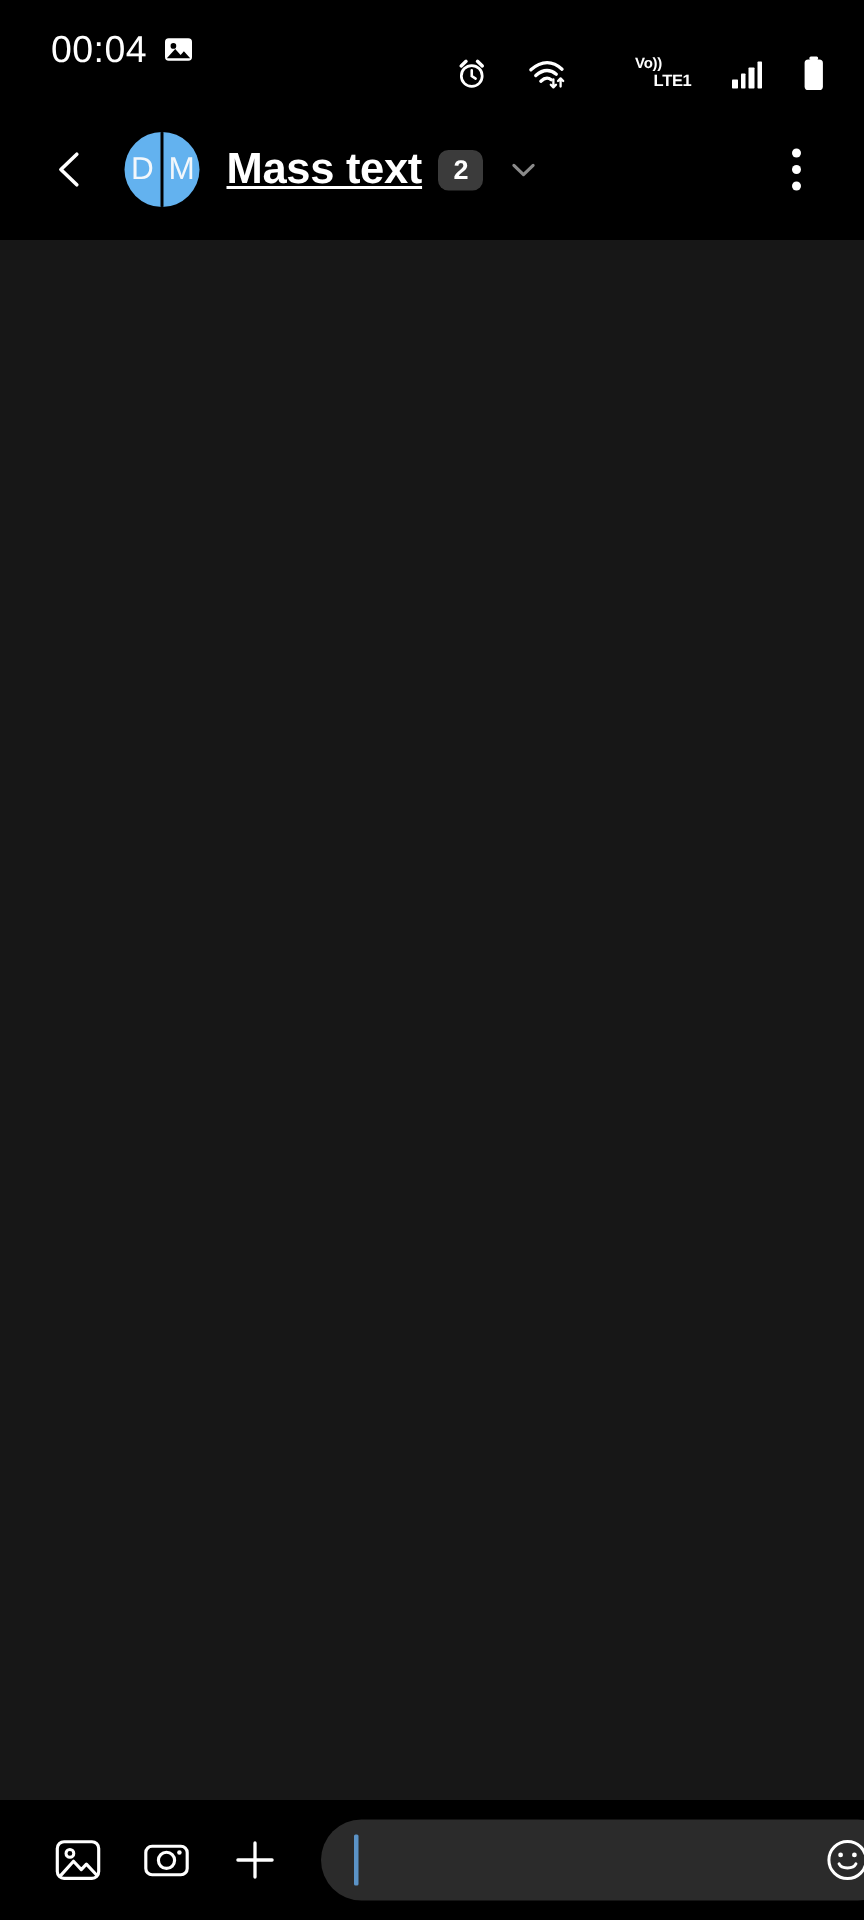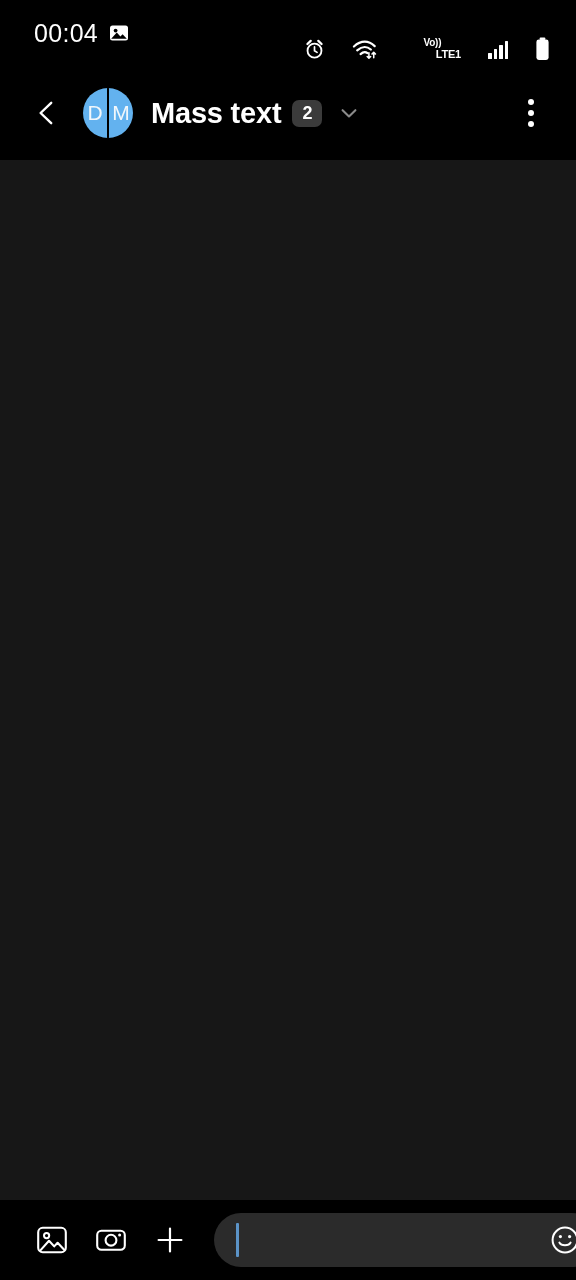--- a/index.html
+++ b/index.html
@@ -136,20 +136,21 @@
     flex: 1 1 auto;
     min-width: 0;
   }
 
   .chat-title {
     color: #ffffff;
     font-size: 29px;
     font-weight: 700;
     letter-spacing: -0.2px;
     white-space: nowrap;
+    text-decoration: underline;
   }
 
   .member-badge {
     margin-left: 11px;
     background: #3b3b3b;
     color: #ffffff;
     font-size: 18px;
     font-weight: 700;
     border-radius: 7px;
     padding: 4px 10px 5px;

